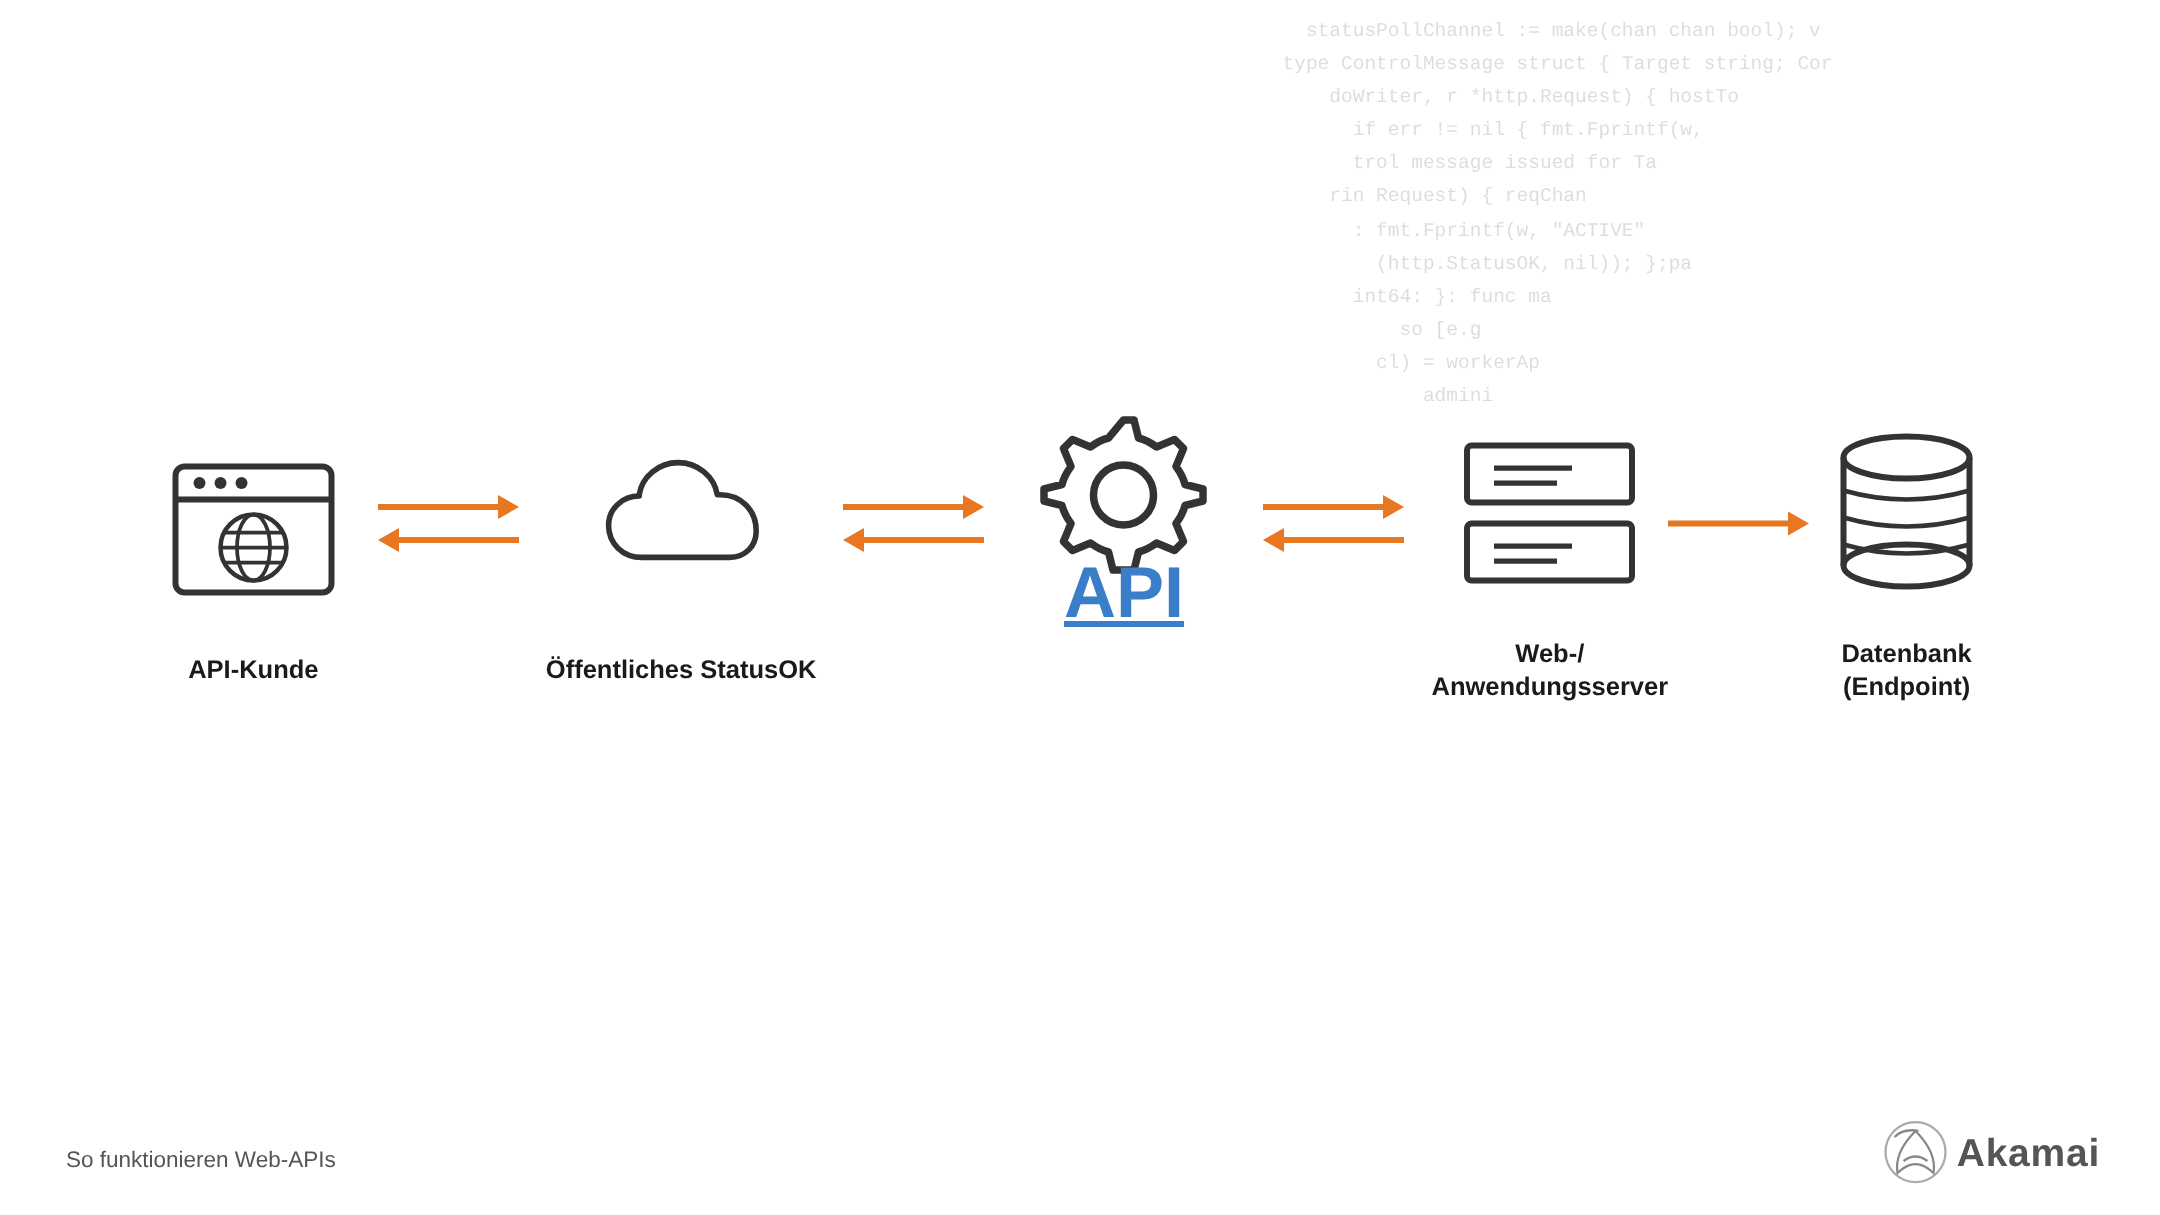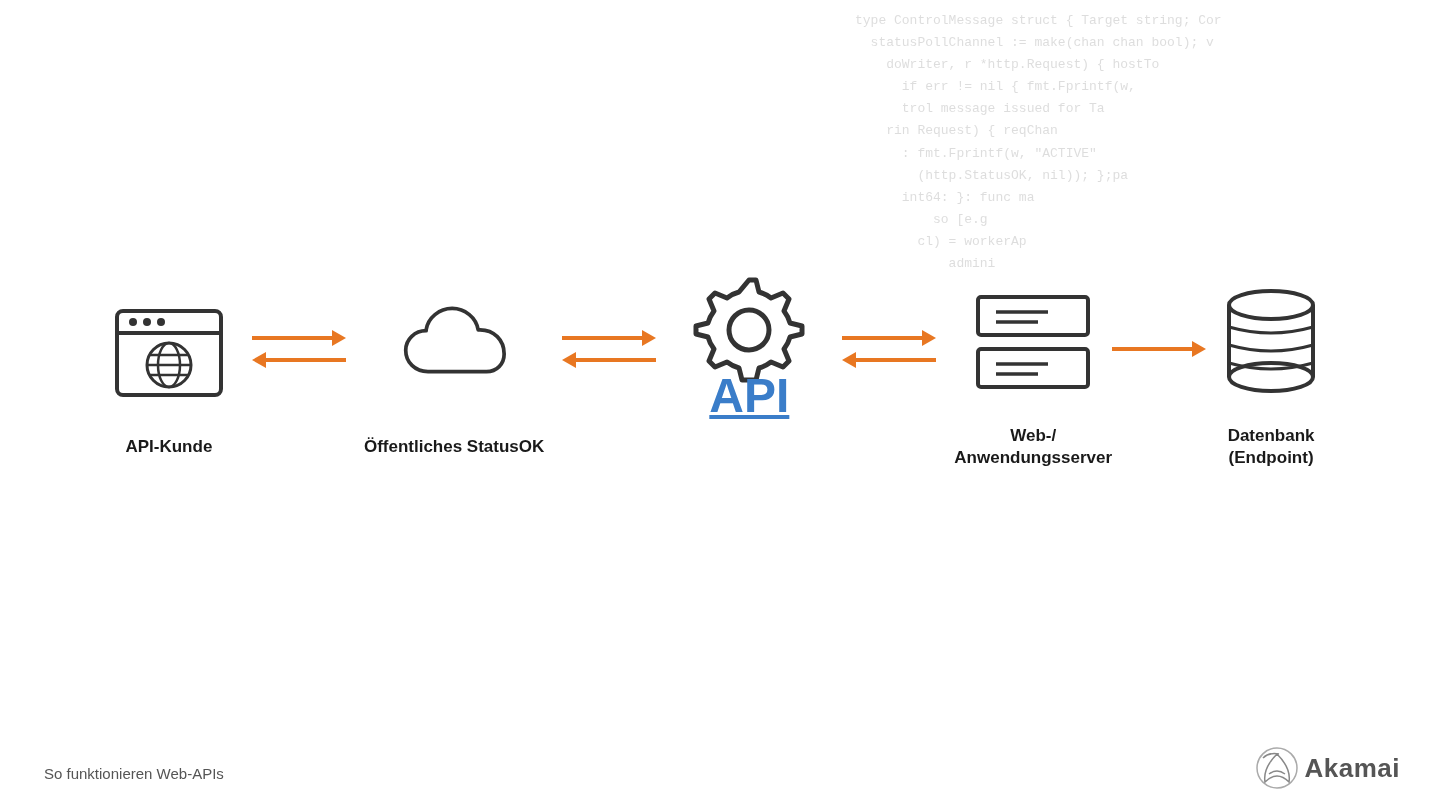--- a/index.html
+++ b/index.html
@@ -163,22 +163,22 @@
       font-size: 26px;
       font-weight: 700;
       color: #555555;
       letter-spacing: 0.5px;
     }
   </style>
 </head>
 <body>
 
 <div class="code-bg">
+  <div>&nbsp;&nbsp;statusPollChannel := make(chan chan bool); v</div>
   <div>type ControlMessage struct { Target string; Cor</div>
-  <div>&nbsp;&nbsp;statusPollChannel := make(chan chan bool); v</div>
   <div>&nbsp;&nbsp;&nbsp;&nbsp;doWriter, r *http.Request) { hostTo</div>
   <div>&nbsp;&nbsp;&nbsp;&nbsp;&nbsp;&nbsp;if err != nil { fmt.Fprintf(w,</div>
   <div>&nbsp;&nbsp;&nbsp;&nbsp;&nbsp;&nbsp;trol message issued for Ta</div>
   <div>&nbsp;&nbsp;&nbsp;&nbsp;rin Request) { reqChan</div>
   <div>&nbsp;&nbsp;&nbsp;&nbsp;&nbsp;&nbsp;: fmt.Fprintf(w, "ACTIVE"</div>
   <div>&nbsp;&nbsp;&nbsp;&nbsp;&nbsp;&nbsp;&nbsp;&nbsp;(http.StatusOK, nil)); };pa</div>
   <div>&nbsp;&nbsp;&nbsp;&nbsp;&nbsp;&nbsp;int64: }: func ma</div>
   <div>&nbsp;&nbsp;&nbsp;&nbsp;&nbsp;&nbsp;&nbsp;&nbsp;&nbsp;&nbsp;so [e.g</div>
   <div>&nbsp;&nbsp;&nbsp;&nbsp;&nbsp;&nbsp;&nbsp;&nbsp;cl) = workerAp</div>
   <div>&nbsp;&nbsp;&nbsp;&nbsp;&nbsp;&nbsp;&nbsp;&nbsp;&nbsp;&nbsp;&nbsp;&nbsp;admini</div>

